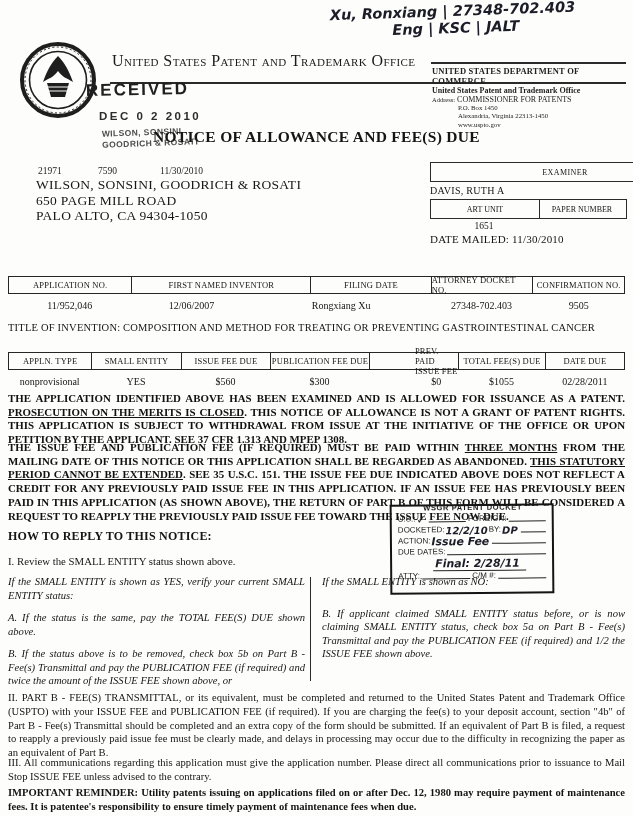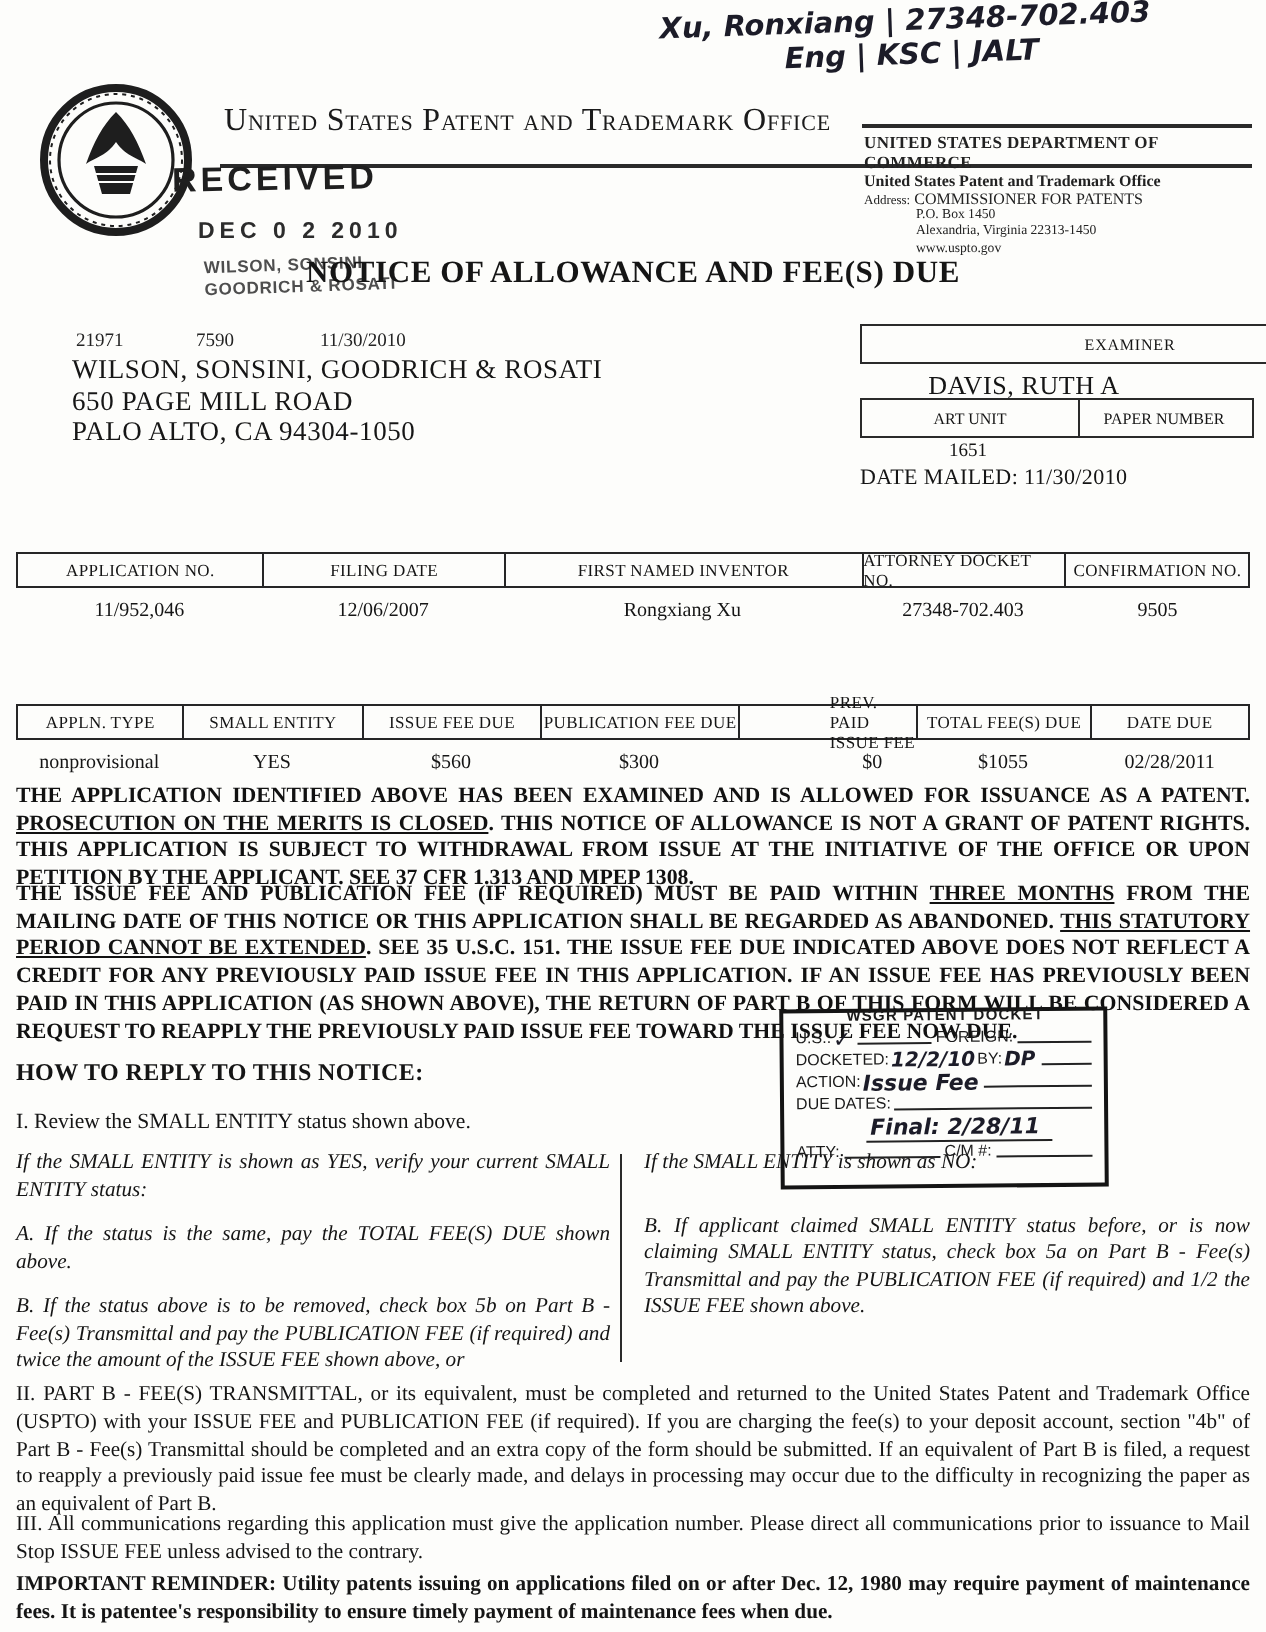--- a/index.html
+++ b/index.html
@@ -31,21 +31,21 @@
   .doc-title{left:0;top:128px;width:633px;text-align:center;font-size:15.5px;font-weight:bold;letter-spacing:.3px;}
 
   
   .bar-line{top:166px;font-size:9.5px;color:#242424;}
   .cust{left:38px;} .code7590{left:98px;} .bardate{left:160px;}
   .addr{left:36px;font-size:13.5px;letter-spacing:.3px;color:#161616;}
   .addr1{top:177px;} .addr2{top:193px;} .addr3{top:208px;}
 
   
   .exbox{left:430px;top:162px;width:196px;height:18px;border:1.4px solid #2a2a2a;display:flex;align-items:center;justify-content:center;font-size:8px;letter-spacing:.4px;padding-left:36px;}
-  .exname{left:414px;top:185px;width:196px;text-align:center;font-size:13px;letter-spacing:.3px;}
+  .exname{left:430px;top:185px;width:196px;font-size:10px;letter-spacing:.3px;}
   .aubox{left:430px;top:199px;width:108px;height:18px;border:1.4px solid #2a2a2a;display:flex;align-items:center;justify-content:center;font-size:8px;}
   .pnbox{left:538px;top:199px;width:88px;height:18px;border:1.4px solid #2a2a2a;border-left:none;display:flex;align-items:center;justify-content:center;font-size:8px;}
   .auval{left:430px;top:221px;width:108px;text-align:center;font-size:9.5px;}
   .datemailed{left:430px;top:233px;font-size:11px;letter-spacing:.2px;}
 
   
   .tbl{left:8px;width:617px;}
   .t-head{display:flex;}
   .t-head .hc{border:1.4px solid #262626;border-right:none;height:18px;display:flex;align-items:center;justify-content:center;font-size:8.5px;letter-spacing:.2px;box-sizing:border-box;}
   .t-head .hc:last-child{border-right:1.4px solid #262626;}
@@ -147,34 +147,35 @@
     </div>
   <div class="abs pnbox">
       <span>PAPER NUMBER</span>
     </div>
   <div class="abs auval">1651</div>
   <div class="abs datemailed">DATE MAILED: 11/30/2010</div>
 
   <div class="abs tbl app-tbl">
     <div class="t-head">
       <div class="hc w1">APPLICATION NO.</div>
+      <div class="hc w3">FIRST NAMED INVENTOR</div>
       <div class="hc w2">FILING DATE</div>
-      <div class="hc w3">FIRST NAMED INVENTOR</div>
       <div class="hc w4">ATTORNEY DOCKET NO.</div>
       <div class="hc w5">CONFIRMATION NO.</div>
     </div>
     <div class="t-row">
       <div class="dc w1">11/952,046</div>
       <div class="dc w2">12/06/2007</div>
       <div class="dc w3">Rongxiang Xu</div>
       <div class="dc w4">27348-702.403</div>
       <div class="dc w5">9505</div>
     </div>
   </div>
 
+  <div class="abs inv-title">TITLE OF INVENTION: COMPOSITION AND METHOD FOR TREATING OR PREVENTING GASTROINTESTINAL CANCER</div>
 
   <div class="abs tbl fee-tbl">
     <div class="t-head">
       <div class="hc f1">APPLN. TYPE</div>
       <div class="hc f2">SMALL ENTITY</div>
       <div class="hc f3">ISSUE FEE DUE</div>
       <div class="hc f4">PUBLICATION FEE DUE</div>
       <div class="hc f5">PREV. PAID ISSUE FEE</div>
       <div class="hc f6">TOTAL FEE(S) DUE</div>
       <div class="hc f7">DATE DUE</div>

